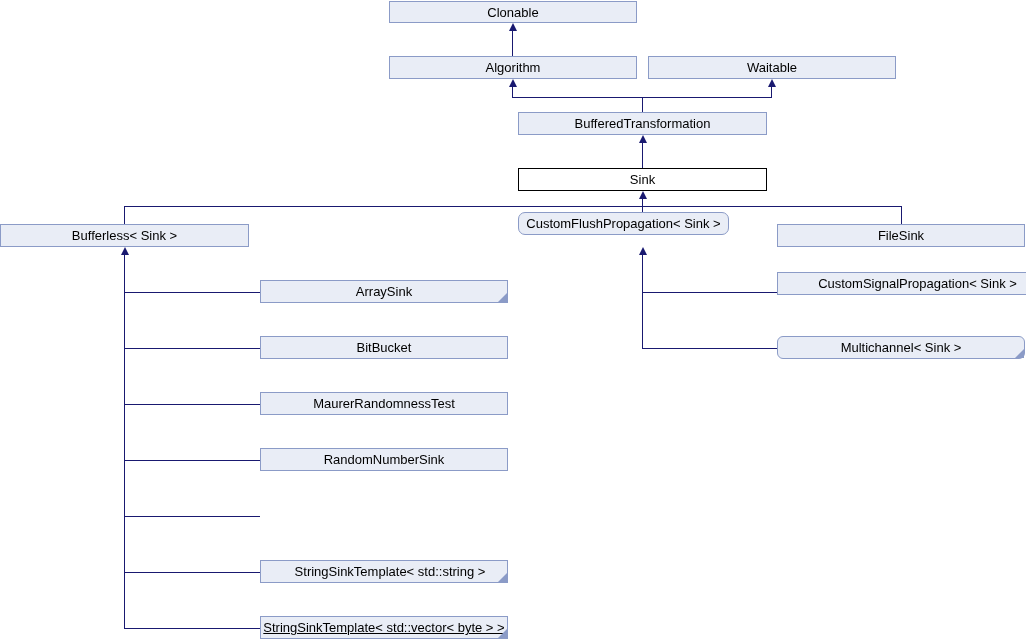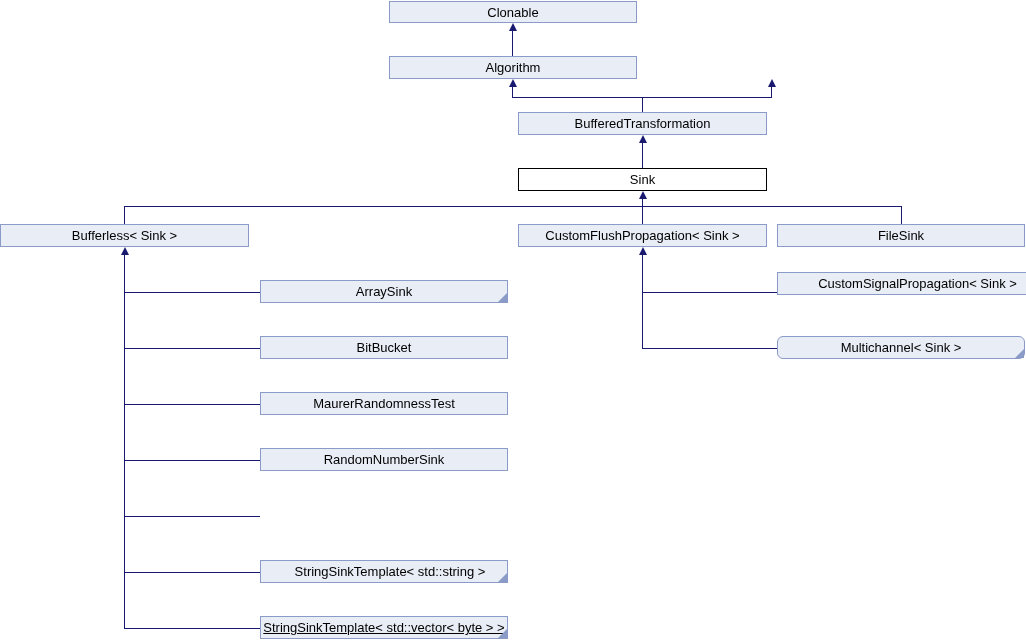--- a/index.html
+++ b/index.html
@@ -90,30 +90,33 @@
     <div class="arrow" style="left: 639px; top: 135px;"></div>
     <div class="arrow" style="left: 639px; top: 191px;"></div>
     <div class="arrow" style="left: 121px; top: 247px;"></div>
     <div class="arrow" style="left: 639px; top: 247px;"></div>
     <div class="node" style="left: 389px; top: 1px; width: 248px; height: 22px;">
       <span class="label">Clonable</span>
     </div>
     <div class="node" style="left: 389px; top: 56px; width: 248px; height: 23px; align-items: center;">
       <span class="label">Algorithm</span>
     </div>
+    <div class="node" style="left: 648px; top: 56px; width: 248px; height: 23px;">
+      <span class="label">Waitable</span>
+    </div>
     <div class="node" style="left: 518px; top: 112px; width: 249px; height: 23px;">
       <span class="label">BufferedTransformation</span>
     </div>
     <div class="node highlight" style="left: 518px; top: 168px; width: 249px; height: 23px;">
       <span class="label">Sink</span>
     </div>
     <div class="node" style="left: 0px; top: 224px; width: 249px; height: 23px;">
       <span class="label">Bufferless&lt; Sink &gt;</span>
     </div>
-    <div class="node" style="left: 518px; top: 224px; width: 249px; height: 23px;">
+    <div class="node" style="left: 518px; top: 212px; width: 211px; height: 23px; border-radius: 7px;">
       <span class="label">CustomFlushPropagation&lt; Sink &gt;</span>
     </div>
     <div class="node" style="left: 777px; top: 224px; width: 248px; height: 23px;">
       <span class="label">FileSink</span>
     </div>
     <div class="node" style="left: 260px; top: 280px; width: 248px; height: 23px;">
       <span class="label">ArraySink</span>
       <div class="corner"></div>
     </div>
     <div class="node" style="left: 260px; top: 336px; width: 248px; height: 23px;">

